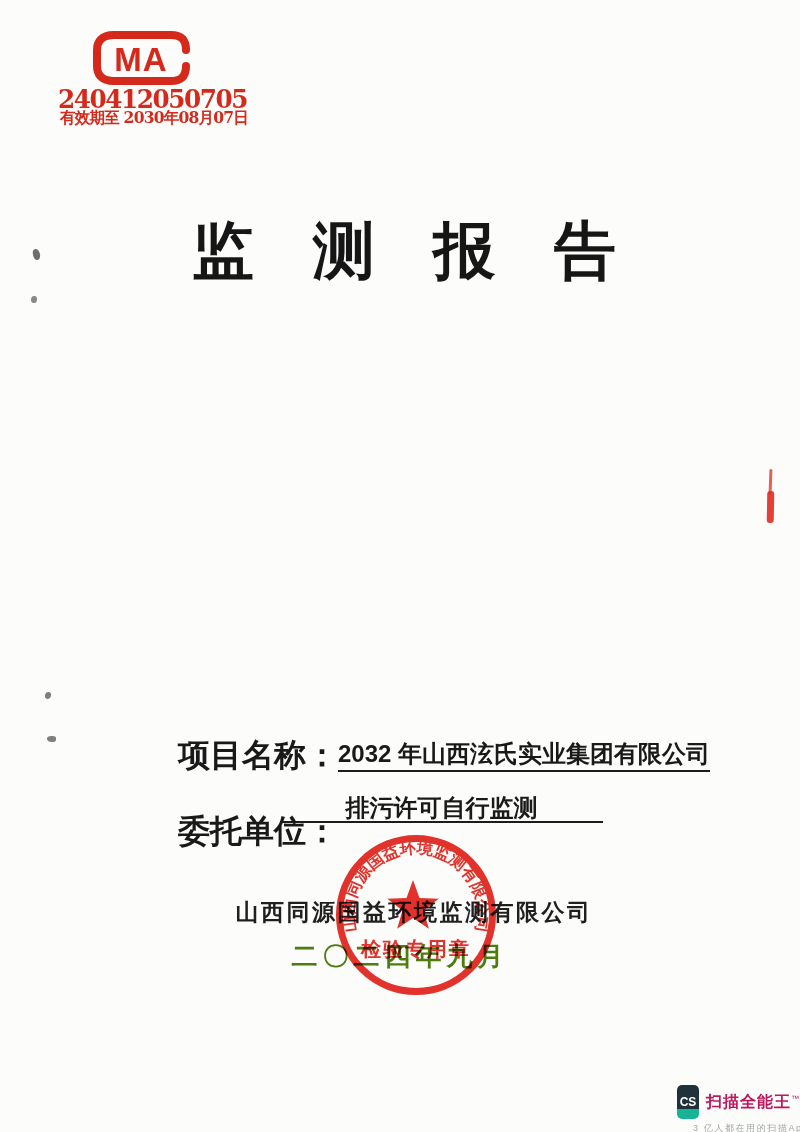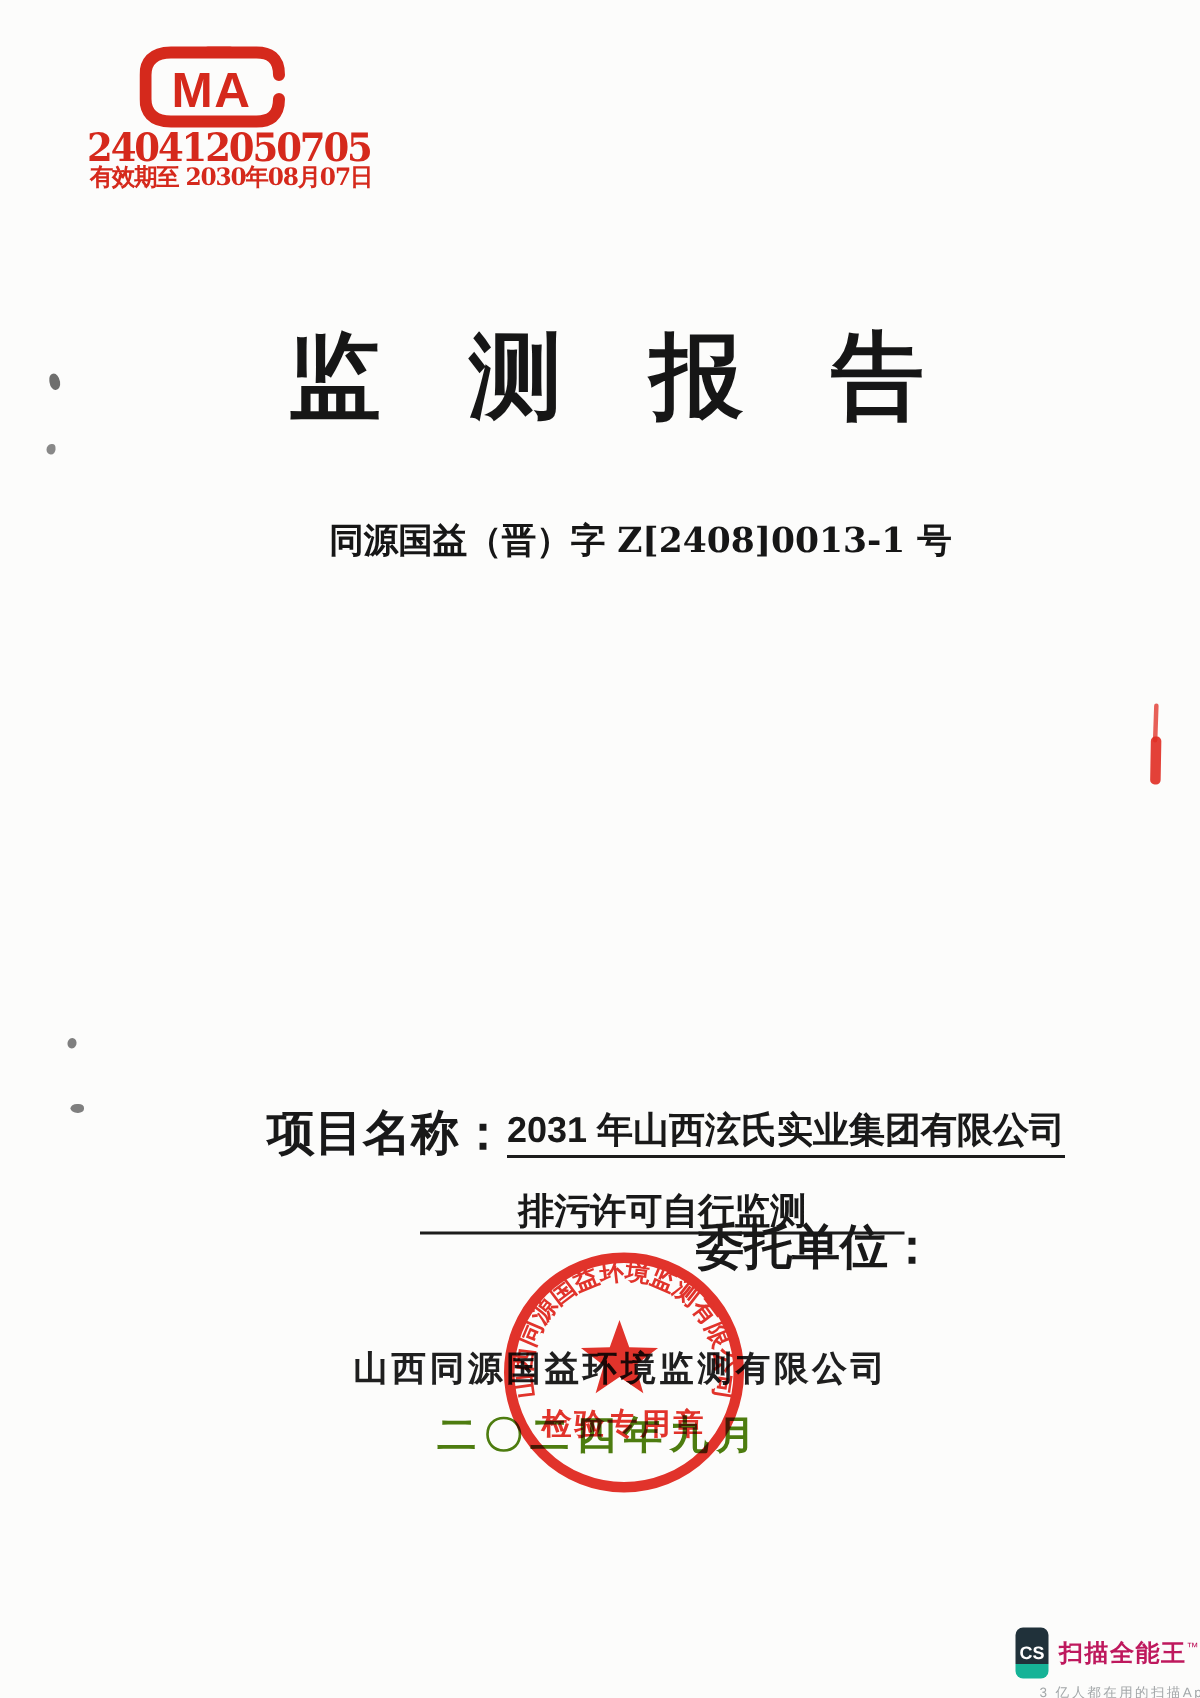--- a/index.html
+++ b/index.html
@@ -45,21 +45,21 @@
   .field-row { position:absolute; display:flex; align-items:flex-end;
     font-weight:700; color:#191919; white-space:nowrap; }
   .field-label { font-size:32px; line-height:33px; }
   .field-value {
     flex:1; text-align:center; font-size:24px; line-height:33px;
     border-bottom:2px solid #1c1c1c; white-space:nowrap;
   }
   .row-project1 { left:178px; top:737px; width:444px; }
   .row-project2 { left:280px; top:777px; width:323px;margin-top:17px; }
   .row-project2 .field-value { line-height:27px; }
-  .row-client   { left:178px; top:818px; width:446px;flex-direction:column; }
+  .row-client   { left:178px; top:818px; width:446px; }
   .row-client .field-label { line-height:27px; }
   .row-client .field-value { line-height:27px; }
 
   
   .footer-company {
     position:absolute; left:414px; top:897px; transform:translateX(-50%);
     font-size:23px; font-weight:700; letter-spacing:2.5px;
     color:#1f1f1f; white-space:nowrap;
   }
   .footer-date {
@@ -118,25 +118,24 @@
     <div class="cma-validity">有效期至 2030年08月07日</div>
   </div>
 
   <div class="report-title">
     <span>监</span>
     <span>测</span>
     <span>报</span>
     <span>告</span>
   </div>
 
-  <div class="doc-number">同源国益（晋）字 Z[2408]0013-1 号</div>
 
   <div class="field-row row-project1">
     <span class="field-label">项目名称：</span>
-    <span class="field-value">2031 年山西泫氏实业集团有限公司</span>
+    <span class="field-value">2032 年山西泫氏实业集团有限公司</span>
   </div>
   <div class="field-row row-project2">
     <span class="field-value">排污许可自行监测</span>
   </div>
   <div class="field-row row-client">
     <span class="field-label">委托单位：</span>
   </div>
 
   <div class="footer-company">山西同源国益环境监测有限公司</div>
   <div class="footer-date">二〇二四年九月</div>

